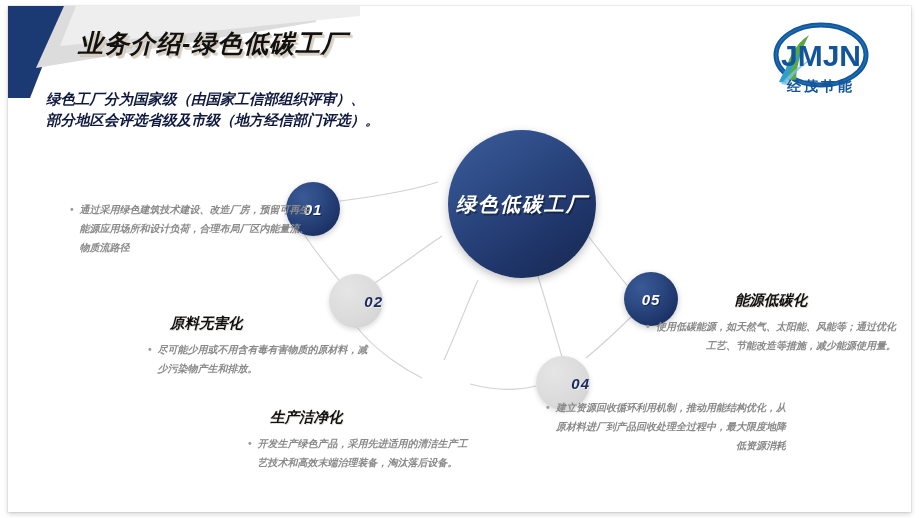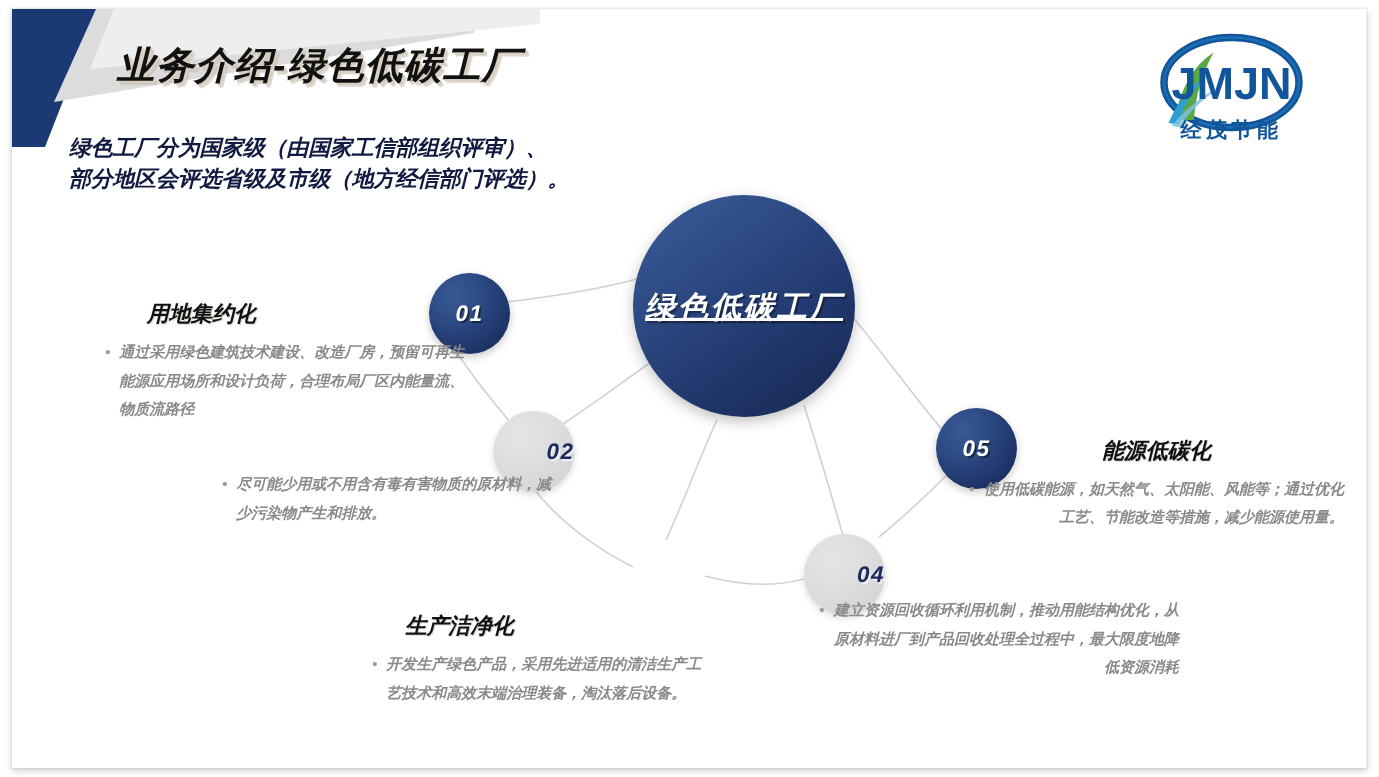--- a/index.html
+++ b/index.html
@@ -74,27 +74,26 @@
     box-shadow:0 2px 6px rgba(0,0,0,0.22);
   }
   .node.gray {
     background:radial-gradient(circle at 34% 30%, #e5e5e5 0%, #dadada 60%, #cfcfcf 100%);
     color:#1b2a5e;
     box-shadow:0 2px 5px rgba(0,0,0,0.14);
     justify-content:flex-end;
   }
   .node.hub {
     width:148px; height:148px;
-    left:414px; top:124px;
+    left:440px; top:124px;
     font-size:20px; letter-spacing:2px;
     background:linear-gradient(145deg, #3b5d9c 0%, #2d4a84 34%, #1f3569 70%, #17274e 100%);
     color:#ffffff;
     text-shadow:1.5px 1.5px 0 rgba(0,0,0,0.35);
     box-shadow:0 3px 9px rgba(0,0,0,0.25);
-    text-decoration:underline;
   }
   .node .num {
     font-size:15px; letter-spacing:1px;
   }
   .node.navy .num { text-shadow:1.2px 1.2px 0 rgba(0,0,0,0.45); }
   .node.gray .num { text-shadow:1.2px 1.2px 0 rgba(255,255,255,0.55); }
 
   
   .block { position:absolute; }
   .block h3 {
@@ -185,28 +184,28 @@
 
     <div class="node gray" style="width:54px;height:54px;left:528px;top:350px;">
       <span class="num">04</span>
     </div>
 
     <div class="node navy" style="width:54px;height:54px;left:616px;top:266px;">
       <span class="num">05</span>
     </div>
 
     <div class="block b1">
-      <h3>用地集约化</h3>
       <div class="body">
         <span class="bullet">•</span>
         <span class="txt">通过采用绿色建筑技术建设、改造厂房，预留可再生能源应用场所和设计负荷，合理布局厂区内能量流、物质流路径</span>
       </div>
     </div>
 
     <div class="block b2">
+      <h3>原料无害化</h3>
       <div class="body">
         <span class="bullet">•</span>
         <span class="txt">尽可能少用或不用含有毒有害物质的原材料，减少污染物产生和排放。</span>
       </div>
     </div>
 
     <div class="block b3">
       <h3>生产洁净化</h3>
       <div class="body">
         <span class="bullet">•</span>

